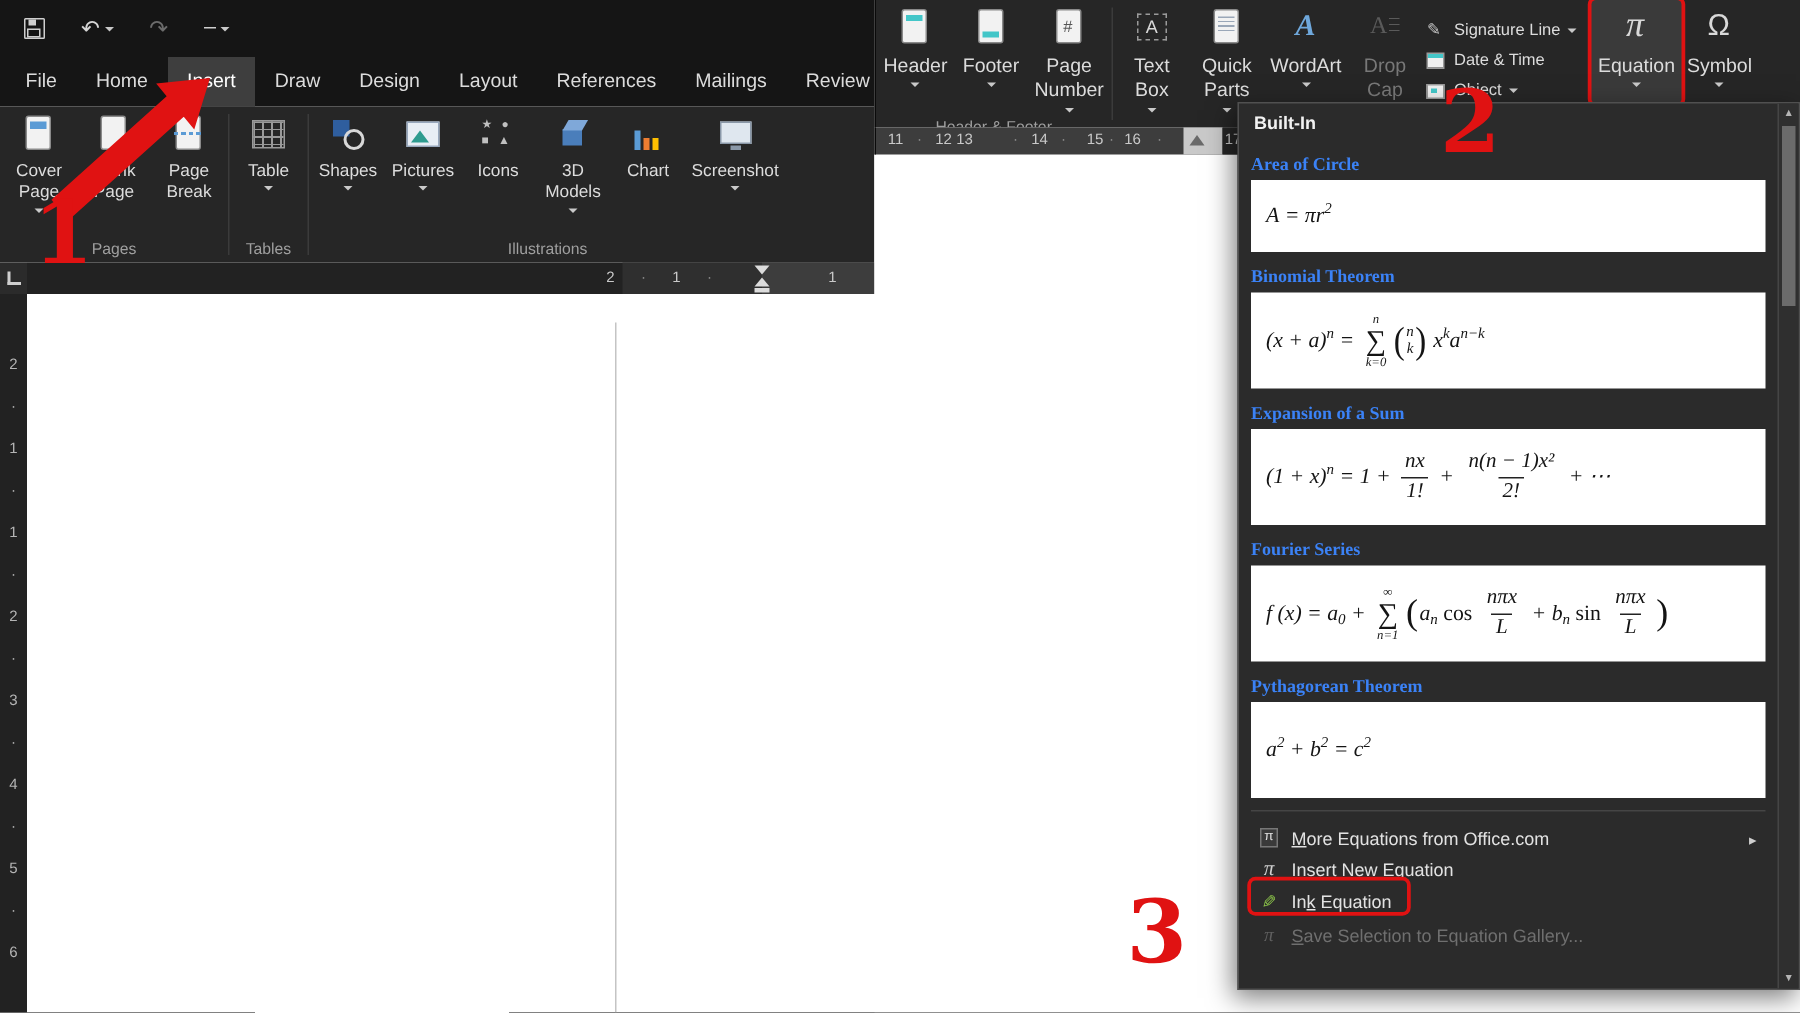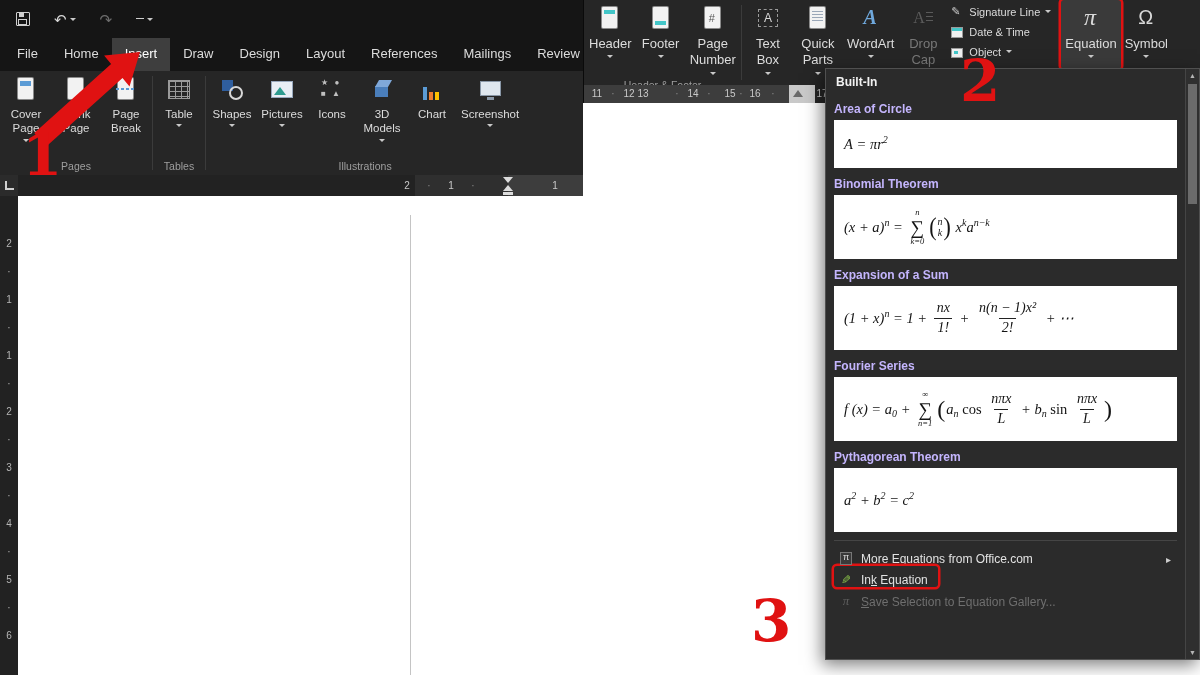--- a/index.html
+++ b/index.html
@@ -74,21 +74,21 @@
   .ic-wordart::before{content:"A";position:absolute;left:7px;top:0;font-size:20px;font-weight:700;color:#6fa8dc;
     font-family:"Liberation Serif","DejaVu Serif",serif;font-style:italic;}
   .ic-drop-cap::before{content:"A";position:absolute;left:4px;top:3px;font-size:16px;color:#9a9a9a;
     font-family:"Liberation Serif","DejaVu Serif",serif;}
   .ic-drop-cap::after{content:"";position:absolute;left:17px;top:7px;width:7px;height:12px;
     background:repeating-linear-gradient(#9a9a9a 0 1px,transparent 1px 4px);}
   .ic-equation::before{content:"π";position:absolute;left:7px;top:-3px;font-size:24px;color:#d9d9d9;
     font-family:"Liberation Serif","DejaVu Serif",serif;font-style:italic;}
   .ic-symbol::before{content:"Ω";position:absolute;left:6px;top:0;font-size:20px;color:#d9d9d9;}
   
-  .stack{display:flex;flex-direction:column;justify-content:flex-start;padding:3px 2px 0;gap:3px;width:106px;}
+  .stack{display:flex;flex-direction:column;justify-content:center;padding:3px 2px 0;gap:3px;width:106px;}
   .srow{display:flex;align-items:center;gap:5px;font-size:11px;color:#dcdcdc;height:17px;cursor:pointer;}
   .sic{width:14px;height:14px;position:relative;flex:none;display:inline-block;}
   .ic-signature-line::before{content:"✎";font-size:11px;color:#c9c9c9;position:absolute;left:1px;top:0;}
   .ic-date-time::before{content:"";position:absolute;left:1px;top:2px;width:10px;height:9px;border:1px solid #9a9a9a;
     background:linear-gradient(#43c6c8 0 3px,#f0f0f0 3px);}
   .ic-object::before{content:"";position:absolute;left:1px;top:3px;width:10px;height:8px;border:1px solid #9a9a9a;background:#f0f0f0;}
   .ic-object::after{content:"";position:absolute;left:4px;top:6px;width:4px;height:3px;background:#43c6c8;}
   
   .rbtn.eq-hl{background:#3a3a3a;box-shadow:0 0 0 2.5px #e01212;border-radius:3px;}
   
@@ -120,21 +120,21 @@
   .seg-white{position:absolute;left:205px;width:26px;top:0;bottom:0;background:#c9c9c9;}
   .seg-end{position:absolute;left:231px;right:0;top:0;bottom:0;background:#262626;}
   .ind-right{position:absolute;left:209px;top:5px;width:0;height:0;border-left:5px solid transparent;
     border-right:5px solid transparent;border-bottom:7px solid #6a6a6a;}
   .doc-r{position:absolute;left:0;top:103px;width:617px;height:572px;background:#fff;}
   
   .eq-menu{position:absolute;left:242px;top:68px;width:375px;height:592px;background:#2b2b2b;
     border:1px solid #505050;box-sizing:border-box;box-shadow:-3px 5px 16px rgba(0,0,0,.5);z-index:20;color:#e8e8e8;}
   .dd-header{padding:6px 10px 2px;font-weight:700;font-size:12px;color:#f2f2f2;}
   .dd-body{position:absolute;left:8px;right:22px;top:24px;bottom:4px;}
-  .sec-label{margin:9px 0 3px;font-size:12px;font-weight:700;color:#c4b5fd;line-height:15px;}
+  .sec-label{margin:9px 0 3px;font-size:12px;font-weight:700;color:#3b82f6;line-height:15px;font-family:Liberation Serif, serif;}
   .eq-box{background:#fff;color:#141414;margin-bottom:6px;display:flex;align-items:center;padding:0 10px;
     font-family:"Liberation Serif","DejaVu Serif",serif;font-style:italic;font-size:14.5px;
     white-space:nowrap;overflow:hidden;cursor:pointer;}
   .eq-box sup,.eq-box sub{font-size:10px;font-style:italic;}
   .eq-box sup{transform:translateY(-5px);}
   .eq-box sub{transform:translateY(4px);}
   .rm{font-style:normal;}
   .frac{display:inline-flex;flex-direction:column;align-items:center;margin:0 3px;}
   .fn,.fd{font-size:14px;line-height:1.3;padding:0 3px;}
   .fd{border-top:1px solid #222;}
@@ -473,20 +473,23 @@
             <span>a</span>
             <sup>2</sup>
             <span>&nbsp;+&nbsp;b</span>
             <sup>2</sup>
             <span>&nbsp;=&nbsp;c</span>
             <sup>2</sup>
           </div><div class="menu-sep"></div><div class="mi">
             <span class="mic mic-gallery-pi"></span>
             <span class="milbl"><span></span><u>M</u><span>ore Equations from Office.com</span></span>
             <span class="subarrow"></span>
+          </div><div class="mi">
+            <span class="mic mic-pi"></span>
+            <span class="milbl"><span></span><u>I</u><span>nsert New Equation</span></span>
           </div><div class="mi hl">
             <span class="mic mic-ink-pen"></span>
             <span class="milbl"><span>In</span><u>k</u><span> Equation</span></span>
           </div><div class="mi disabled">
             <span class="mic mic-pi-save"></span>
             <span class="milbl"><span></span><u>S</u><span>ave Selection to Equation Gallery...</span></span>
           </div></div>
       <div class="eq-scrollbar">
         <span class="sb-up"></span>
         <span class="sb-thumb"></span>

